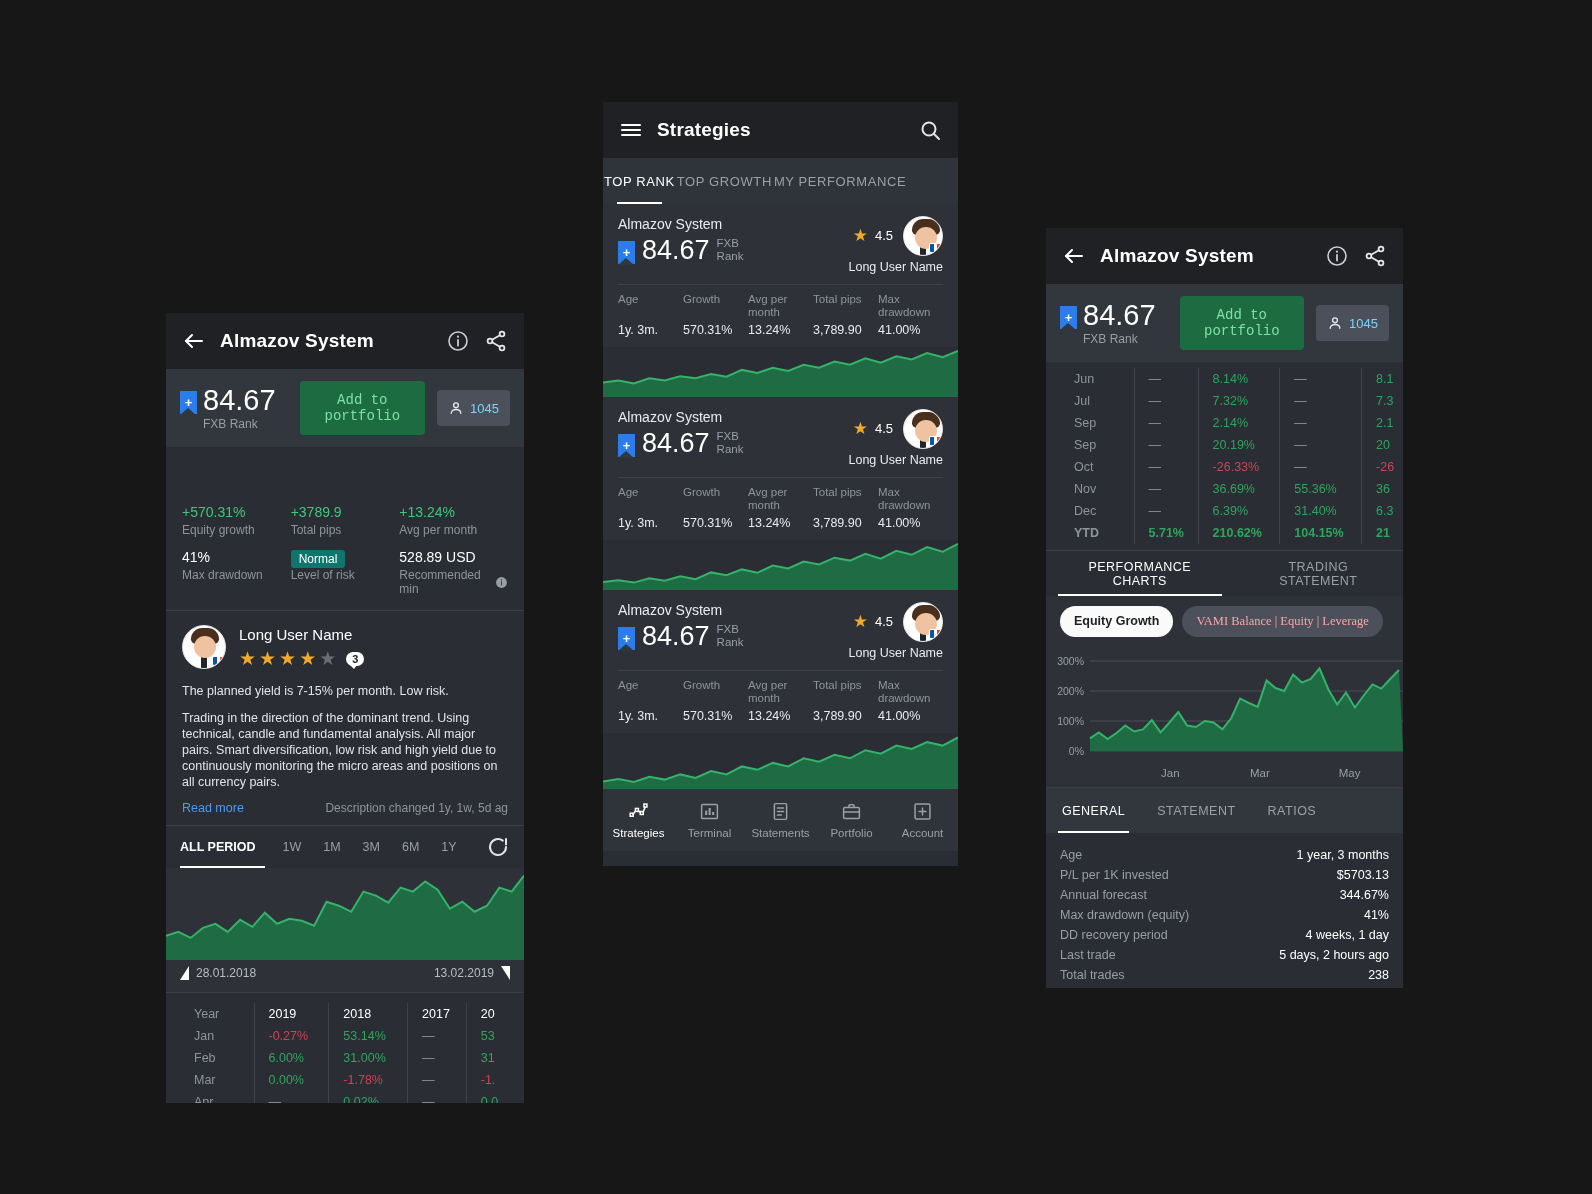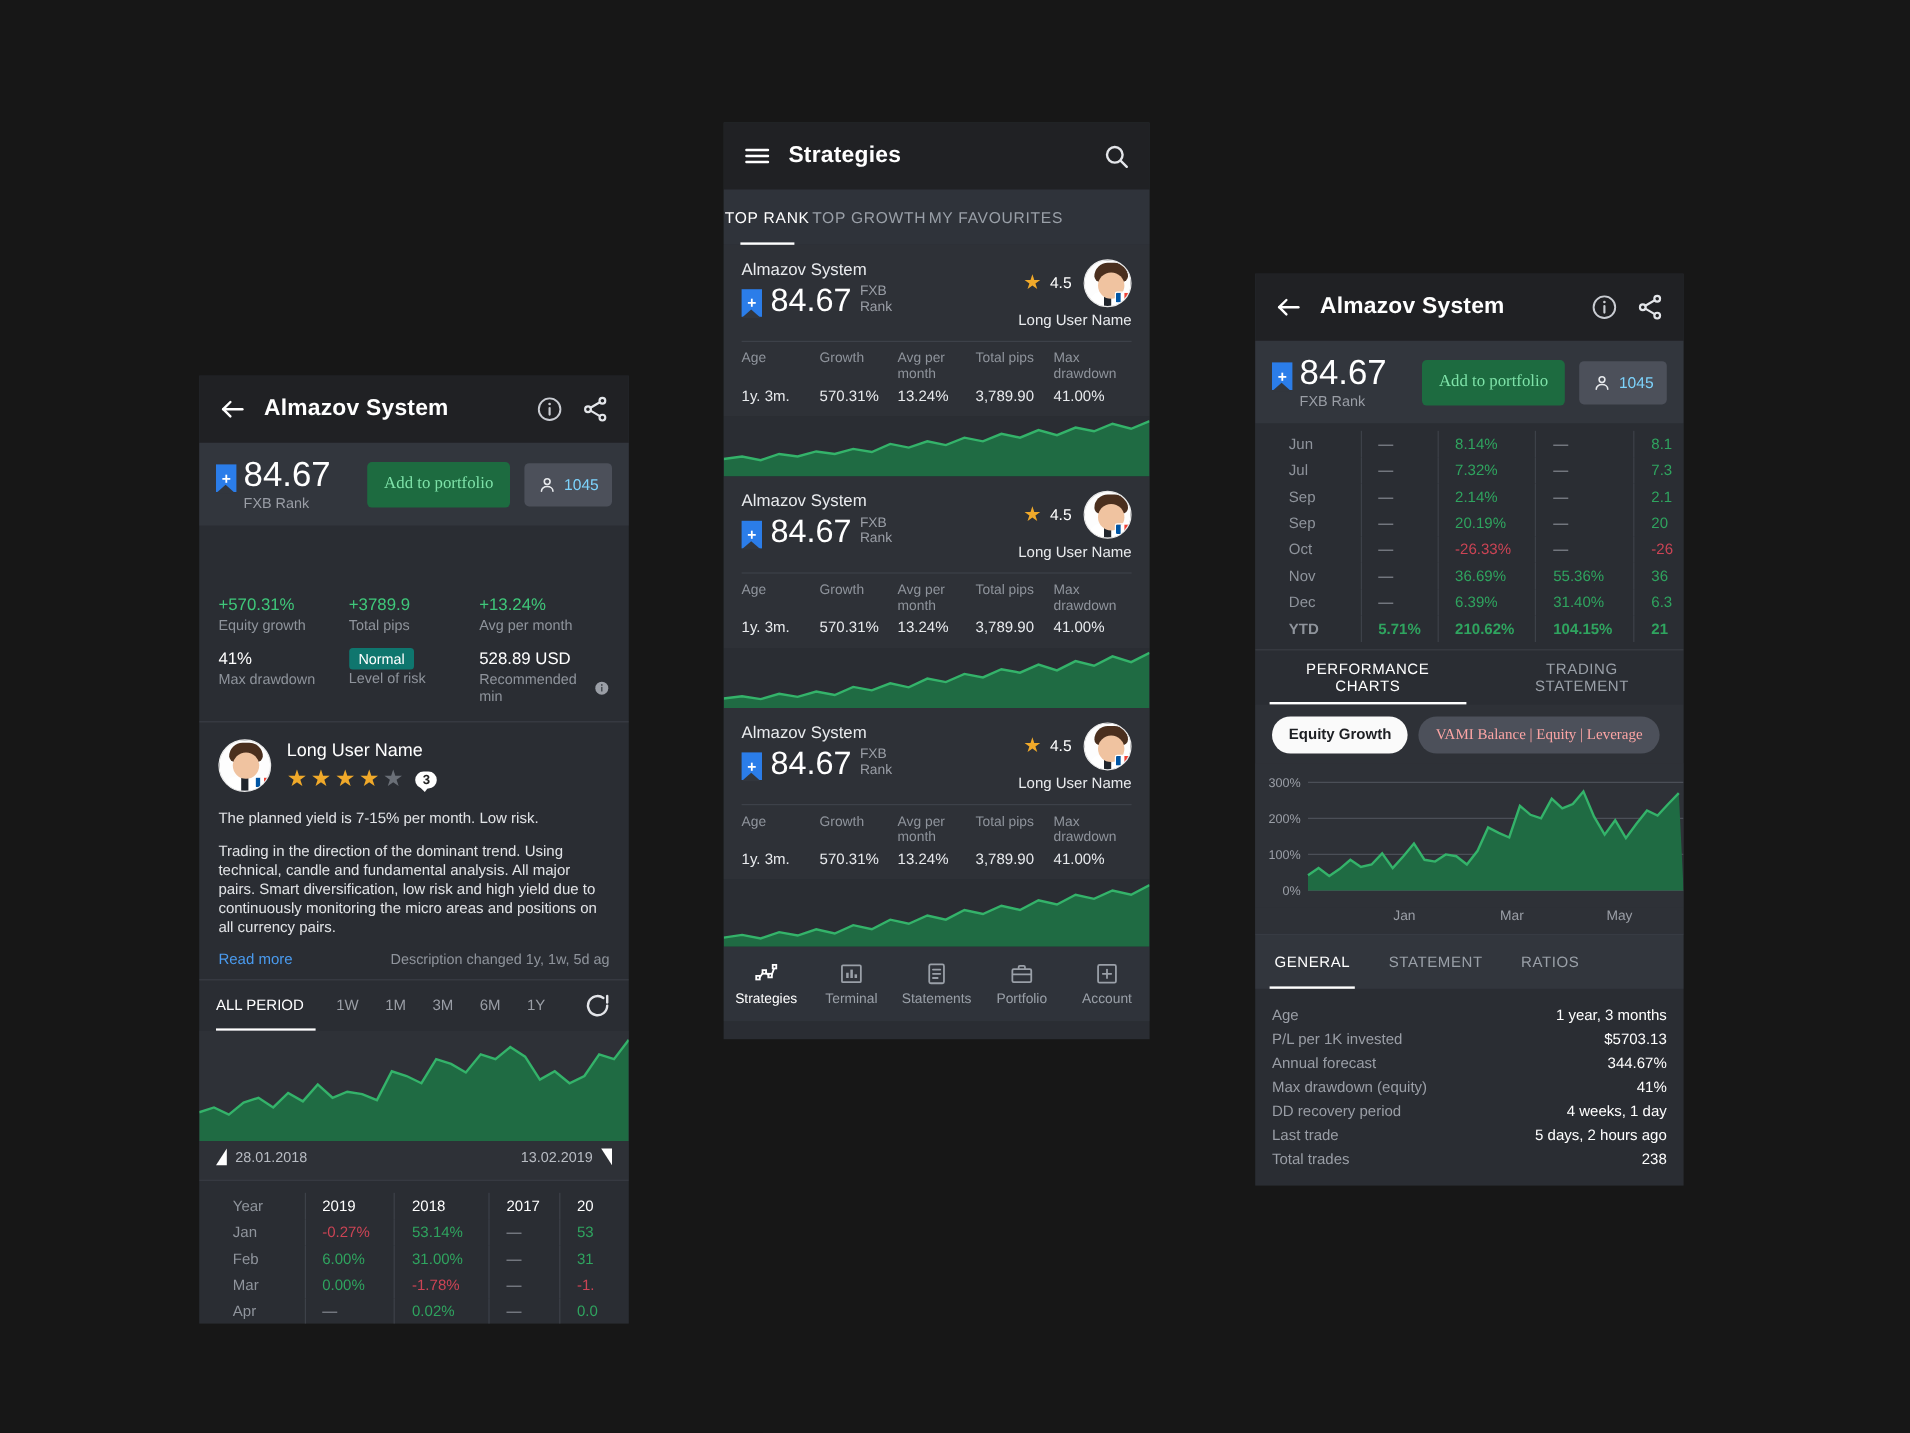--- a/index.html
+++ b/index.html
@@ -43,21 +43,21 @@
     content:""; position:absolute; bottom:-1px; left:0; width:0; height:0;
     border-left: 8.5px solid transparent; border-right: 8.5px solid transparent;
     border-bottom: 7px solid #32363d;
   }
   .bookmark .plus { position:absolute; left:50%; top:7px; transform:translateX(-50%);
     color:#fff; font-size:13px; line-height:9px; font-weight:bold; }
   .rank-num { font-size: 29px; color:#fff; line-height: 1.05; font-weight: 400; }
   .rank-sub { font-size: 12px; color:#9a9ea6; margin-top:1px; }
   .btn-add {
     background: #1d6b40; color:#7ee2a8; border:0; border-radius: 4px;
-    font-size: 14px; padding: 11px 14px; font-family:Liberation Serif, serif; cursor:pointer;
+    font-size: 14px; padding: 11px 14px; font-family:Liberation Mono, monospace; cursor:pointer;
   }
   .btn-users {
     background: #4c505a; color:#7dd3fc; border:0; border-radius: 4px;
     font-size: 13px; padding: 10px 11px; display:flex; align-items:center; gap:6px;
     font-family:inherit; cursor:pointer;justify-content:center;
   }
   .btn-users .ic { width:16px; height:16px; }
 
   
   .statsgrid { padding: 13px 16px 14px; display:grid; grid-template-columns: 1fr 1fr 1fr; row-gap: 12px; }
@@ -101,21 +101,21 @@
   .desc { font-size: 12.5px; color:#e2e4e7; line-height: 1.28; margin-top: 14px; }
   .desc p + p { margin-top: 11px; }
   .readrow { display:flex; justify-content:space-between; align-items:center; margin-top: 11px; }
   .readmore { color:#4a9bef; font-size:12.5px; cursor:pointer; }
   .descchg { color:#8f949c; font-size:12px; }
 
   
   .periodbar { display:flex; align-items:center; padding: 0 14px; height: 42px; gap: 0; }
   .ptab { font-size: 12.5px; color:#9a9ea6; padding: 0 11px; line-height: 42px; cursor:pointer; }
   .ptab.first { padding-left: 0; padding-right: 16px; }
-  .ptab.active { color:#fff; font-weight: normal; position:relative; }
+  .ptab.active { color:#fff; font-weight: bold; position:relative; }
   .ptab.active:after { content:""; position:absolute; left:0; right:6px; bottom:0; height:2px; background:#fff; }
   .periodbar .grow { flex:1; }
 
   
   .chartbox { position:relative; background:#2e3137; }
   .chartbox svg { display:block; width:100%; height:100%; }
   .datesrow { display:flex; justify-content:space-between; padding: 6px 14px 12px; background:#2e3137; }
   .dateitem { display:flex; align-items:center; gap:7px; font-size:12px; color:#b8bcc3; }
   .handle-l, .handle-r { width:0;height:0;border-style:solid; }
   .handle-l { border-width: 0 0 14px 9px; border-color: transparent transparent #fff transparent; }
@@ -435,21 +435,21 @@
         <svg viewBox="0 0 24 24" fill="none" stroke="#e3e5e9" stroke-width="2" stroke-linecap="round">
             <circle cx="11" cy="11" r="6.5"></circle>
             <line x1="16" y1="16" x2="21" y2="21"></line>
           </svg>
       </span>
     </div>
 
     <div class="tabsbar" id="midTabs">
         <div class="tab active">TOP RANK</div>
         <div class="tab">TOP GROWTH</div>
-        <div class="tab">MY FAVOURITES</div>
+        <div class="tab">MY PERFORMANCE</div>
       </div>
 
     <div id="midCards">
         <div class="scard">
           <div class="scard-top">
             <div>
               <div class="scard-name">Almazov System</div>
               <div class="scard-rank">
                 <span class="bookmark" style="margin-top: 4px;">
                   <span class="plus">+</span>

